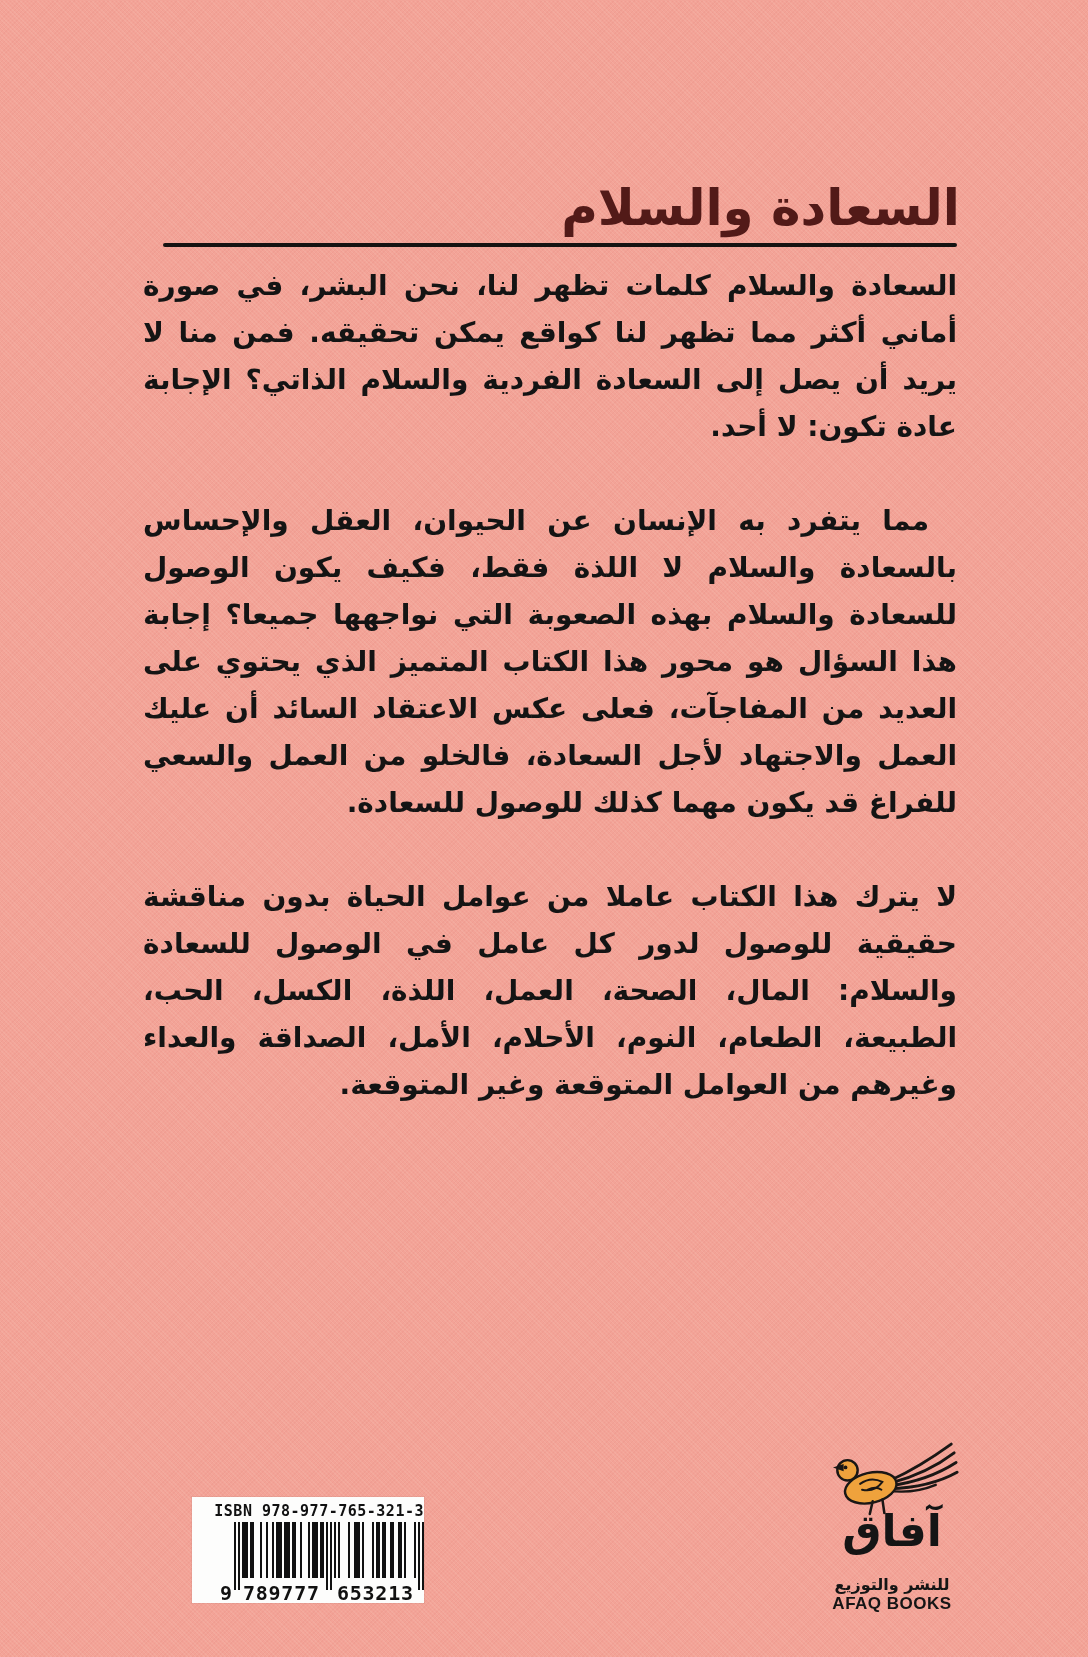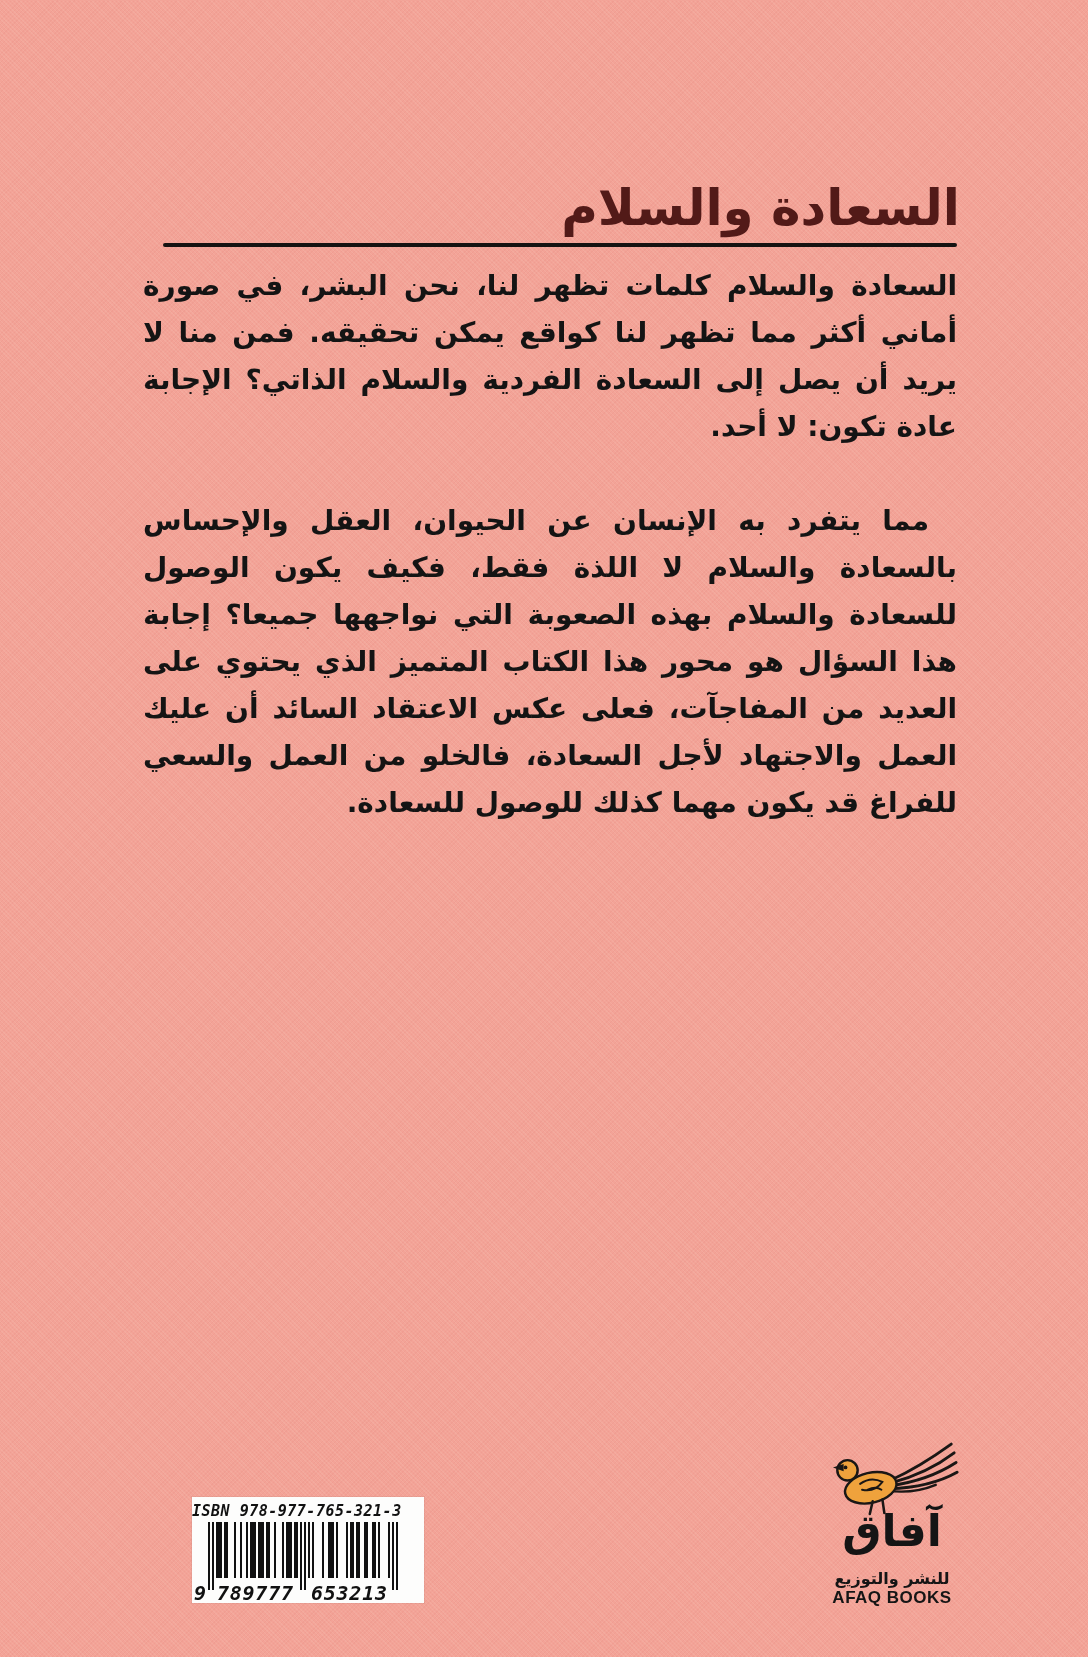--- a/index.html
+++ b/index.html
@@ -36,23 +36,22 @@
     line-height:47px;
     text-align:justify;
     text-align-last:right;
   }
   .blurb p.indent{ text-indent:28px; }
   
   .isbn-box{
     position:absolute;left:192px;top:1497px;
     width:232px;height:106px;
     background:#fdfdfc;
-    display:flex;flex-direction:column;align-items:flex-end;
+    display:flex;flex-direction:column;align-items:flex-start;
     box-shadow:0 0 0 1px rgba(0,0,0,0.04);
-    font-style:italic;
   }
   .isbn-label{
     margin-top:5px;
     font-family:"DejaVu Sans Mono",monospace;
     font-weight:bold;font-size:15px;letter-spacing:0.5px;
     color:#111;direction:ltr;white-space:nowrap;
   }
   .barcode-bars{margin-top:2px;direction:ltr;}
   .bcd{font-family:"DejaVu Sans Mono",monospace;font-weight:bold;font-size:20px;fill:#111;}
   
@@ -61,41 +60,42 @@
     display:flex;flex-direction:column;align-items:center;
     color:#151515;
   }
   .bird{display:block;margin-right:-6px;}
   .logo-ar{
     margin-top:-12px;
     font-size:44px;font-weight:bold;line-height:1.1;
     letter-spacing:0px;
   }
   .tagline-ar{
-    margin-top:14px;
+    margin-top:20px;
     font-size:16px;font-weight:bold;white-space:nowrap;
   }
   .name-en{
     font-family:"Liberation Sans",sans-serif;
     font-size:17px;font-weight:bold;letter-spacing:0.5px;
     direction:ltr;white-space:nowrap;
   }
 </style>
 </head>
 <body>
 
 <div class="cover" style="background-color: rgb(243, 163, 151);">
 
   <div class="book-title" style="color: rgb(82, 26, 24);">السعادة والسلام</div>
 
   <div class="title-divider"></div>
 
   <div class="blurb">
     <p>السعادة والسلام كلمات تظهر لنا، نحن البشر، في صورة أماني أكثر مما تظهر لنا كواقع يمكن تحقيقه. فمن منا لا يريد أن يصل إلى السعادة الفردية والسلام الذاتي؟ الإجابة عادة تكون: لا أحد.</p>
     <p class="indent">مما يتفرد به الإنسان عن الحيوان، العقل والإحساس بالسعادة والسلام لا اللذة فقط، فكيف يكون الوصول للسعادة والسلام بهذه الصعوبة التي نواجهها جميعا؟ إجابة هذا السؤال هو محور هذا الكتاب المتميز الذي يحتوي على العديد من المفاجآت، فعلى عكس الاعتقاد السائد أن عليك العمل والاجتهاد لأجل السعادة، فالخلو من العمل والسعي للفراغ قد يكون مهما كذلك للوصول للسعادة.</p>
+    <p>لا يترك هذا الكتاب عاملا من عوامل الحياة بدون مناقشة حقيقية للوصول لدور كل عامل في الوصول للسعادة والسلام: المال، الصحة، العمل، اللذة، الكسل، الحب، الطبيعة، الطعام، النوم، الأحلام، الأمل، الصداقة والعداء وغيرهم من العوامل المتوقعة وغير المتوقعة.</p>
   </div>
 
   <div class="isbn-box">
     <div class="isbn-label">ISBN 978-977-765-321-3</div>
     <div class="barcode-bars"><svg viewBox="0 0 206 80" width="206" height="80">
           <rect x="16" y="0" width="2" height="68" fill="#111"></rect>
           <rect x="20" y="0" width="2" height="68" fill="#111"></rect>
           <rect x="24" y="0" width="2" height="56" fill="#111"></rect>
           <rect x="26" y="0" width="2" height="56" fill="#111"></rect>
           <rect x="28" y="0" width="2" height="56" fill="#111"></rect>

